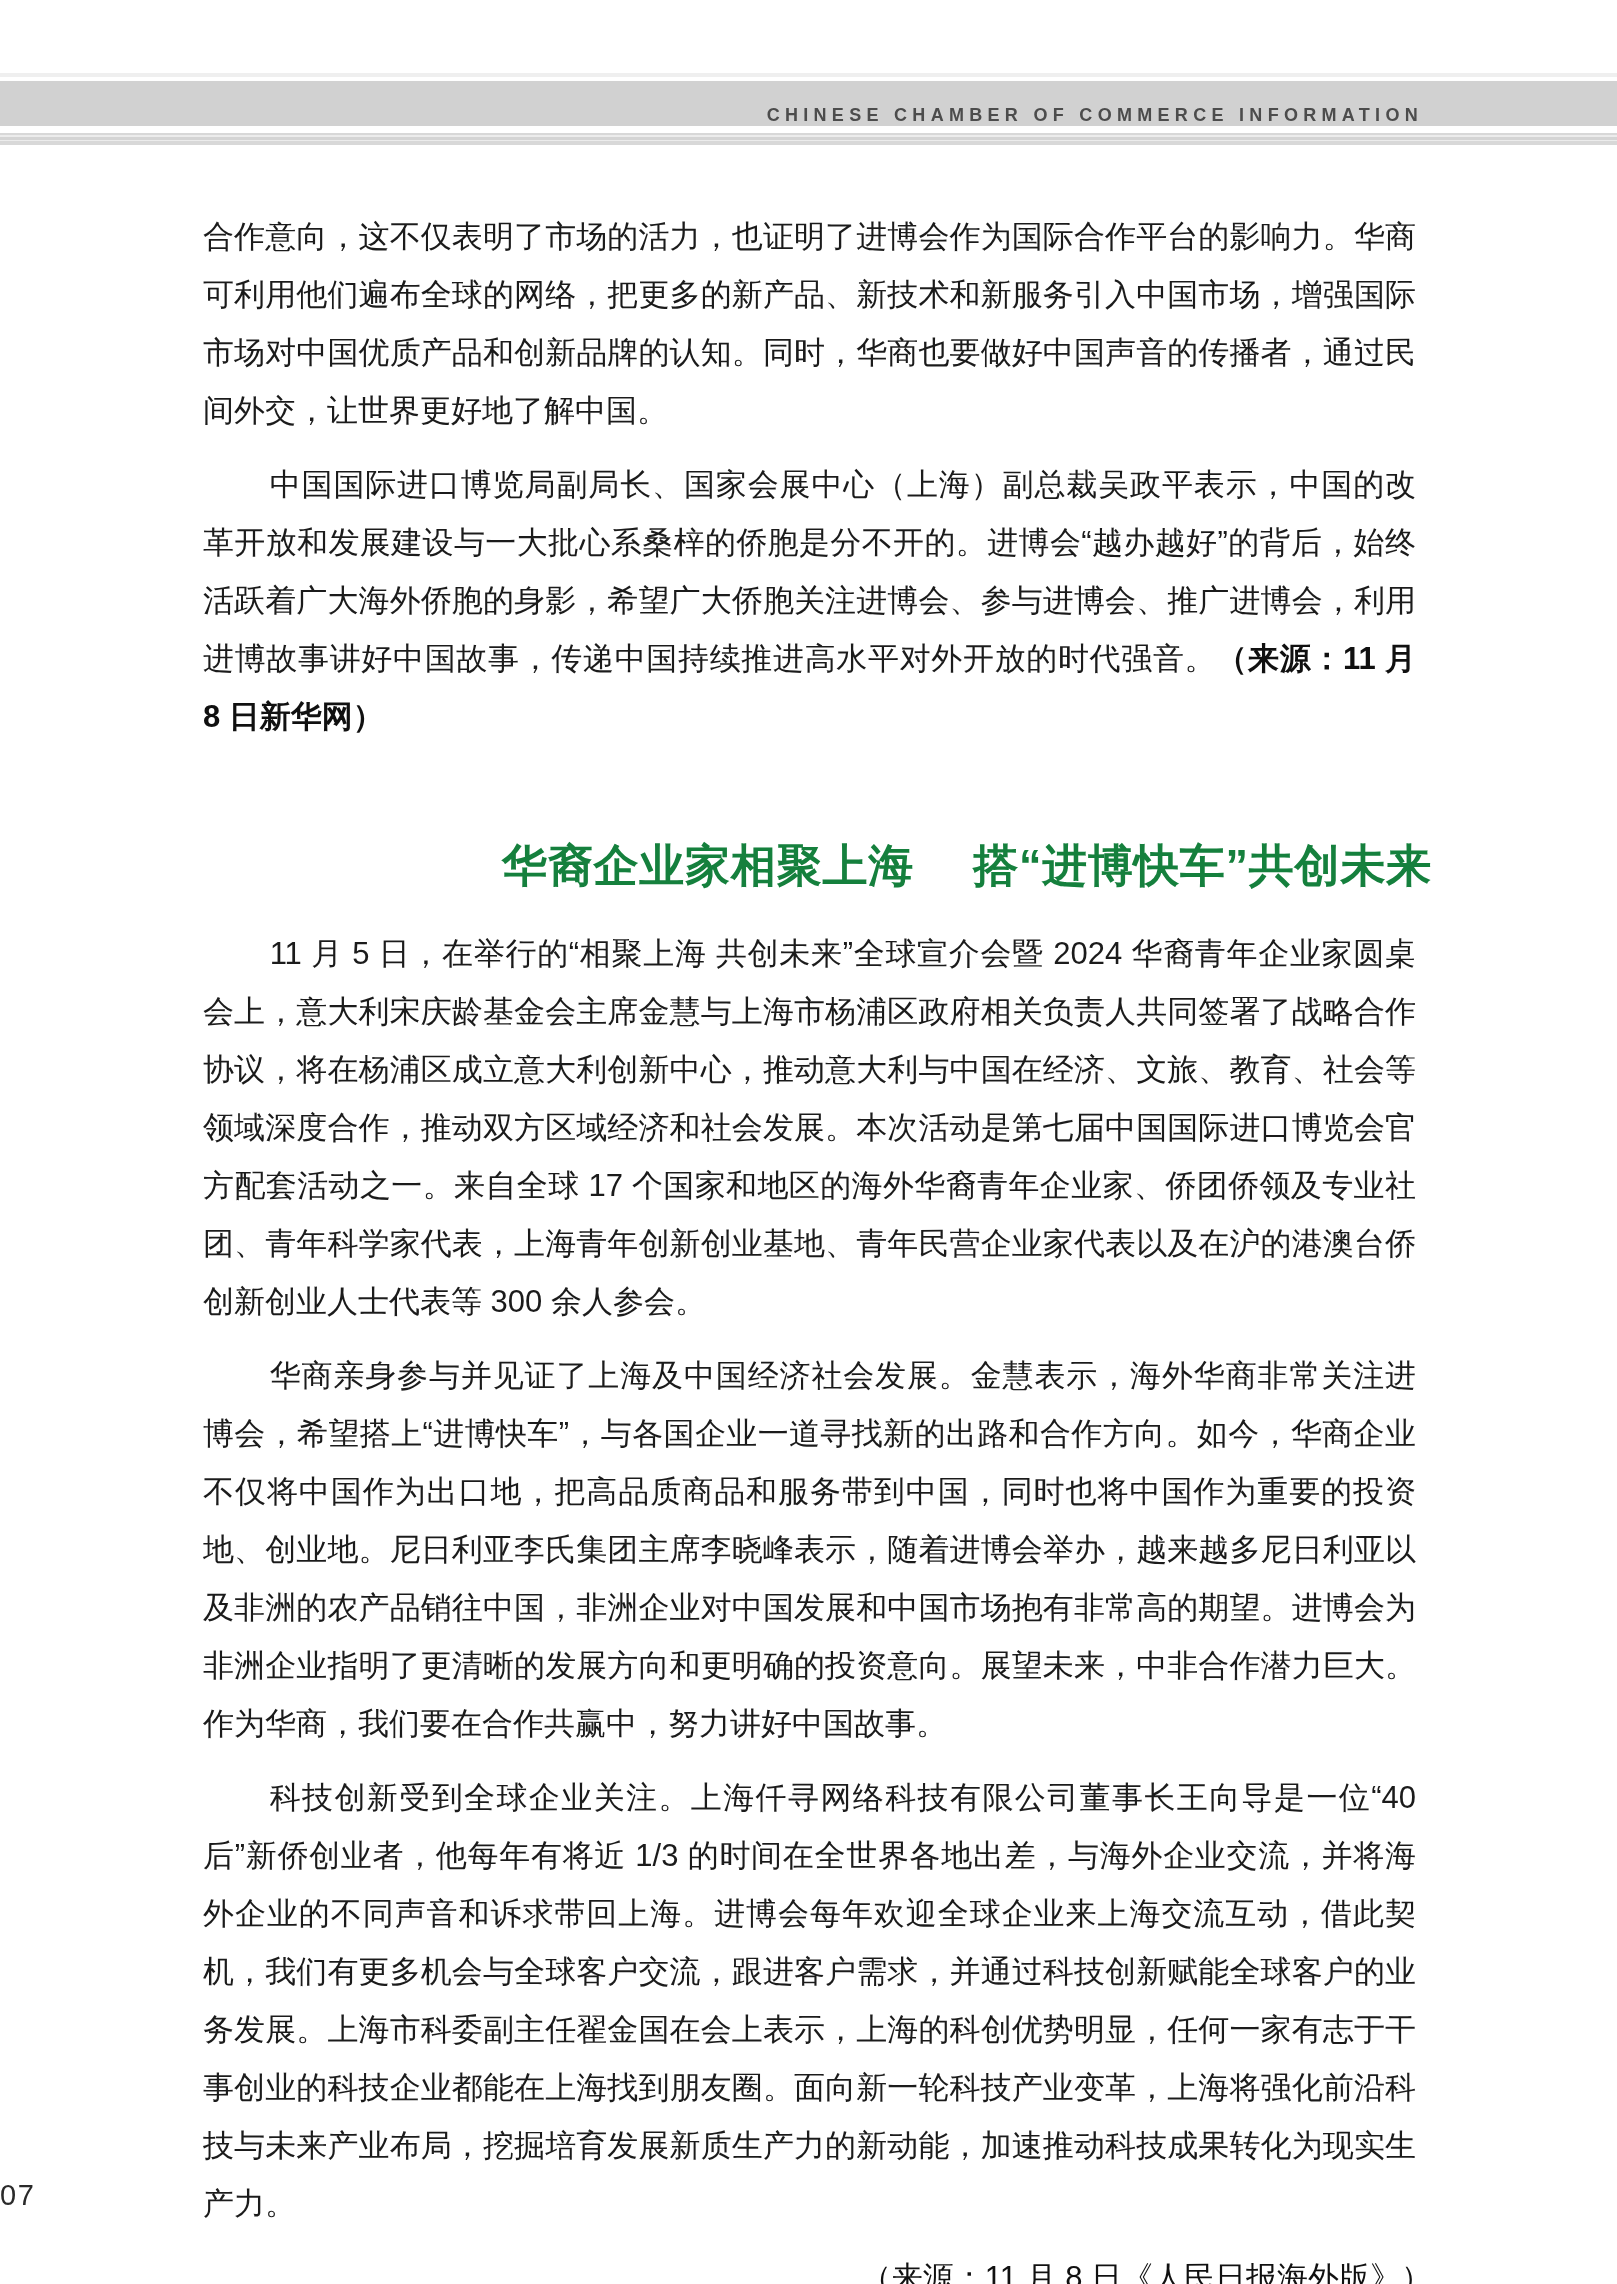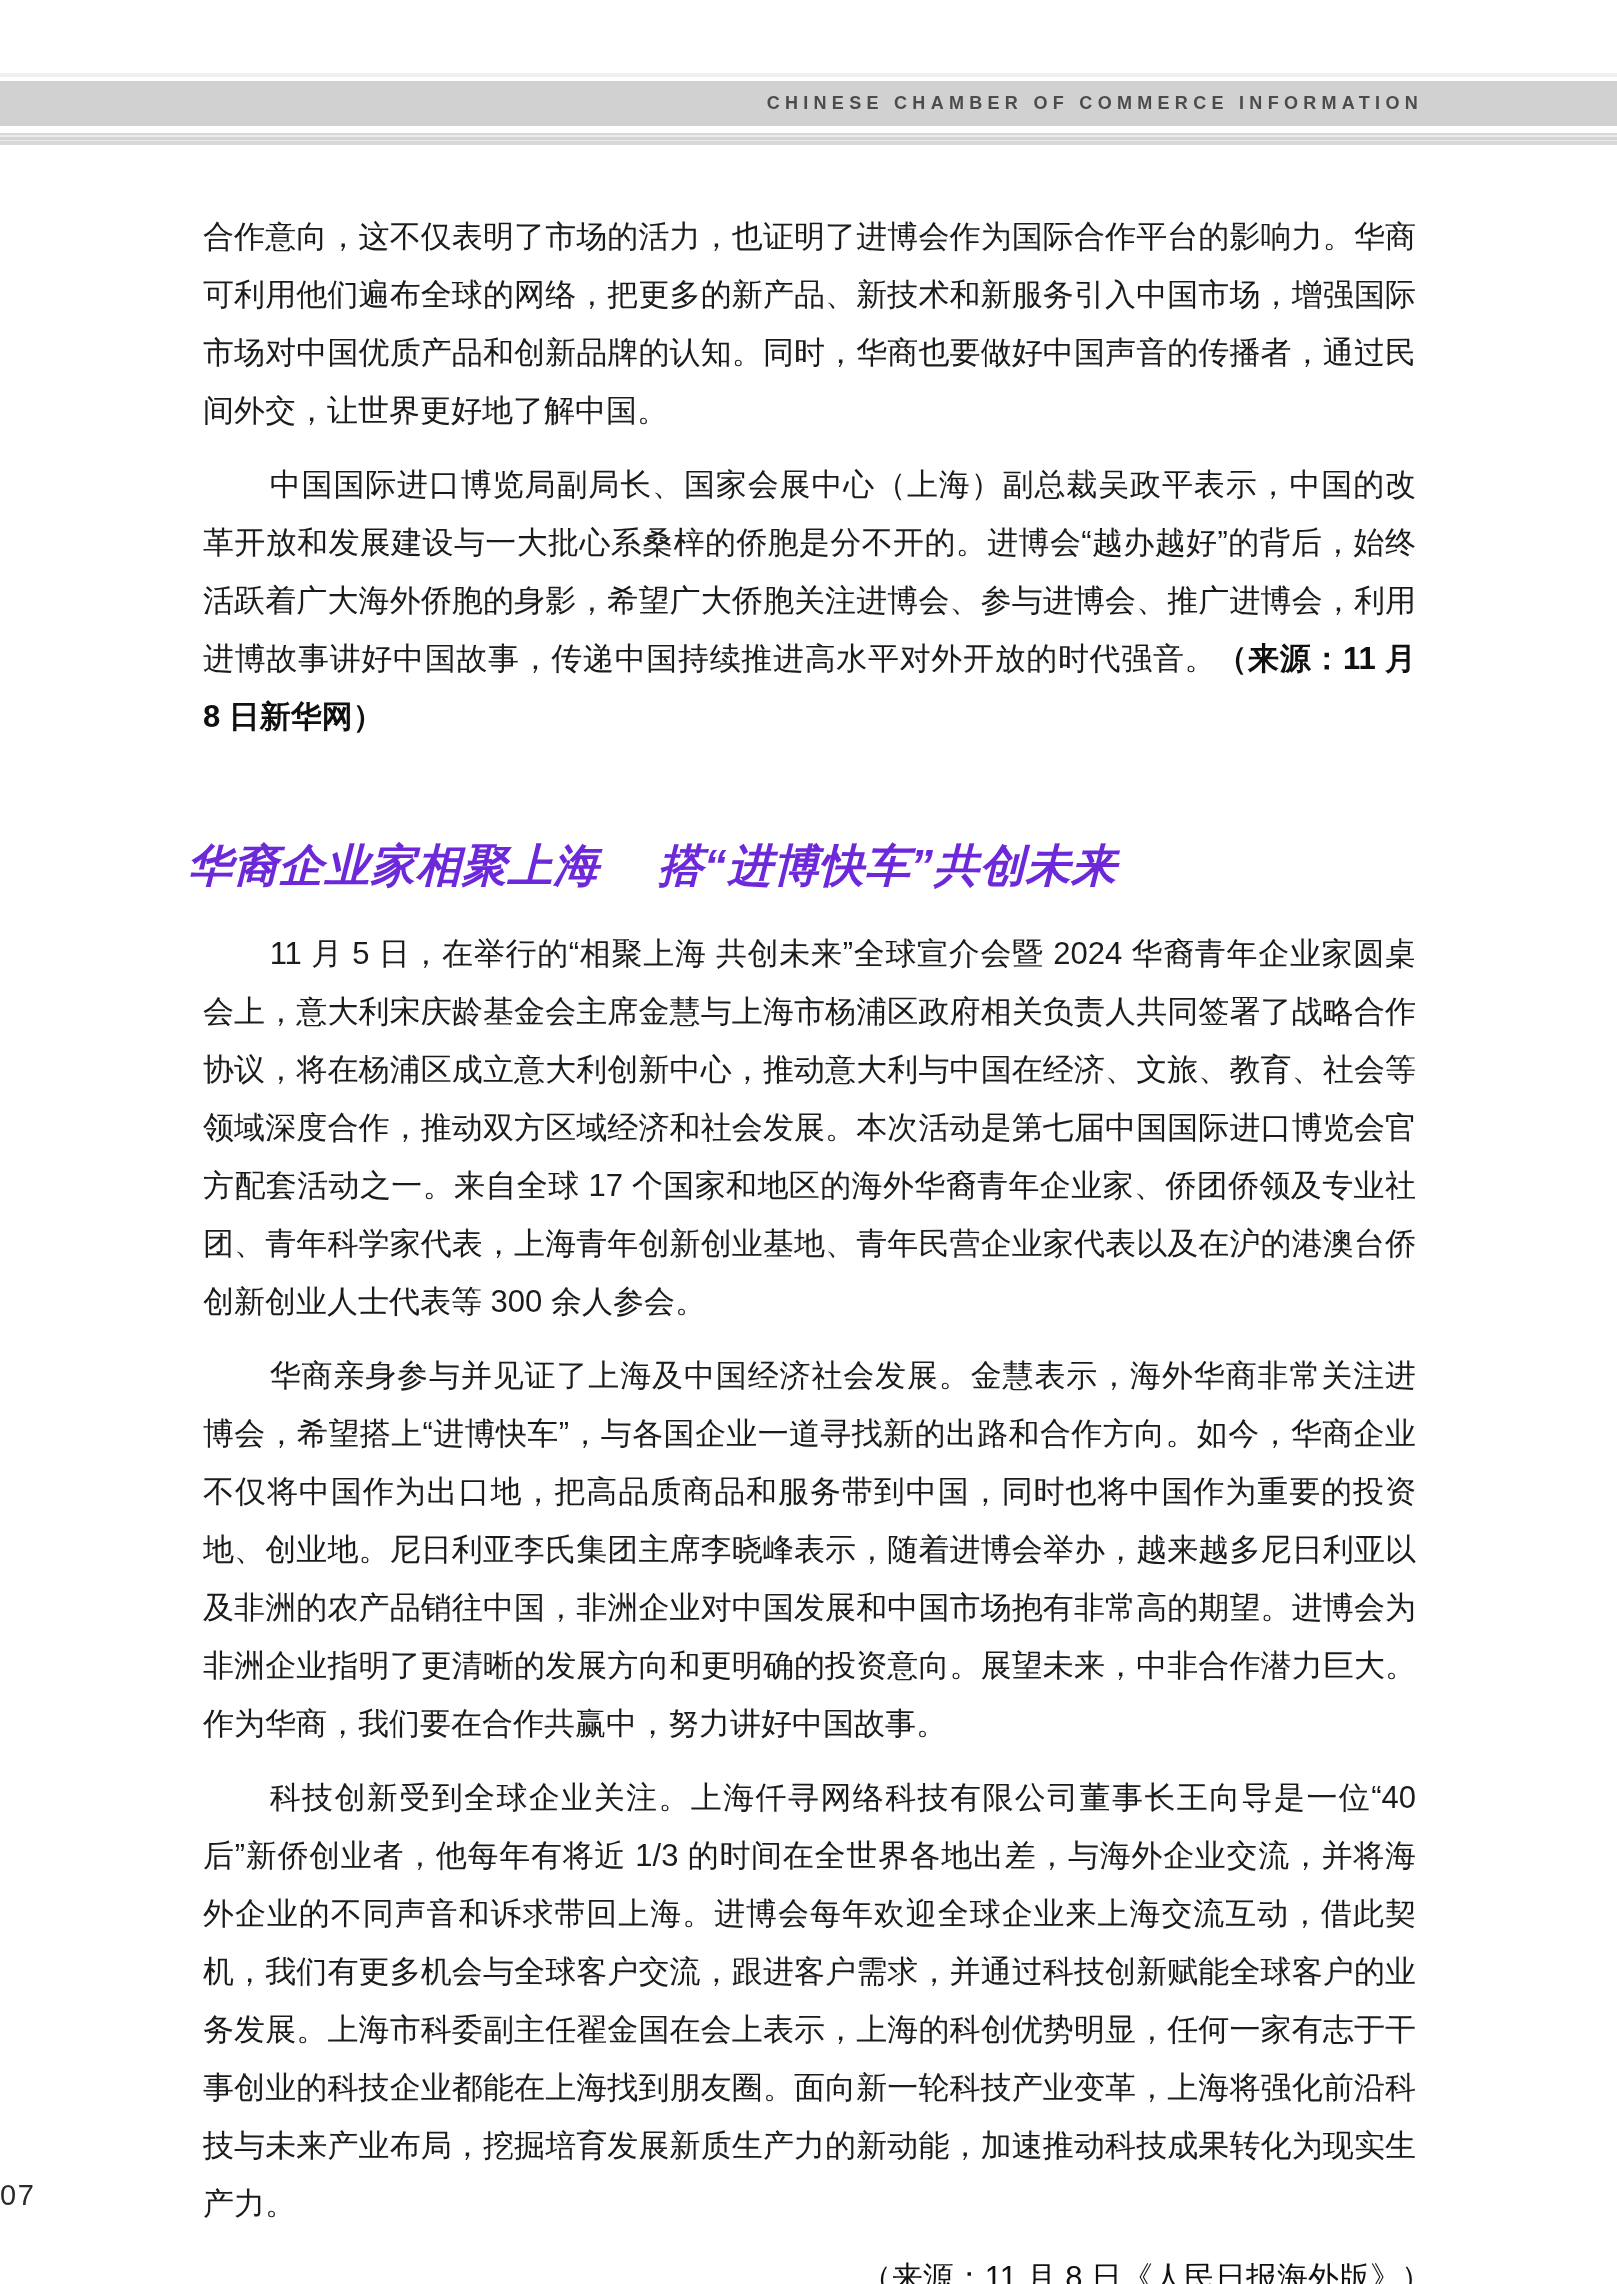--- a/index.html
+++ b/index.html
@@ -9,21 +9,21 @@
     overflow:hidden;
   }
   
   .hdr-faint{
     position:absolute;top:73px;left:0;width:1617px;height:3.8px;
     background:#efefef;
   }
   .hdr-band{
     position:absolute;top:81px;left:0;width:1617px;height:45px;
     background:#d1d1d1;
-    display:flex;align-items:center;justify-content:flex-end;
+    display:flex;align-items:flex-end;justify-content:flex-end;
     padding-right:194px;box-sizing:border-box;
   }
   .hdr-band .hdr-text{
     font-size:18px;font-weight:bold;letter-spacing:5.3px;
     color:#4c4c4c;white-space:nowrap;
   }
   .hdr-stripes{
     position:absolute;top:133px;left:0;width:1617px;height:12px;
     background:linear-gradient(180deg,
       #d8d8d8 0px,#d8d8d8 2.3px,
@@ -37,21 +37,21 @@
     position:absolute;left:187px;top:192px;width:1245px;
     color:#1b1b1b;font-size:31px;line-height:58px;
     font-weight:300;text-align:justify;
   }
   .para{margin:16px;text-indent:2.15em;}
   .para.no-indent{text-indent:0;}
   .src-inline{font-weight:bold;color:#101010;}
   .title{
     margin:96px 0 36px 0;text-indent:0;
     font-size:45px;line-height:47px;font-weight:bold;
-    color:#6d28d9;text-align:left;letter-spacing:0.8px;font-style:italic;
+    color:#15803d;text-align:right;letter-spacing:0.8px;
   }
   .src-line{
     margin:0;text-indent:0;text-align:right;
     font-weight:normal;color:#101010;
   }
   
   .pageno{
     position:absolute;top:2179px;left:0;width:1617px;
     text-align:left;font-size:29px;line-height:33px;
     font-weight:300;color:#2a2a2a;letter-spacing:1.5px;

